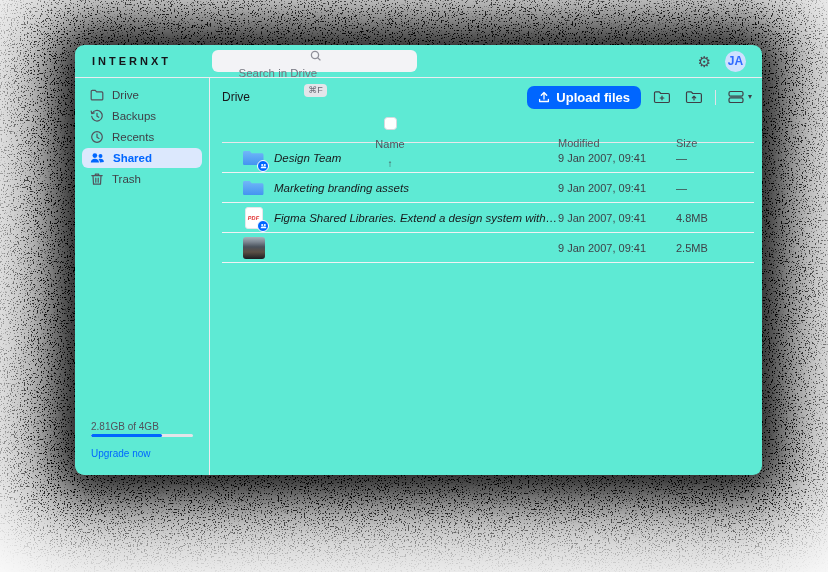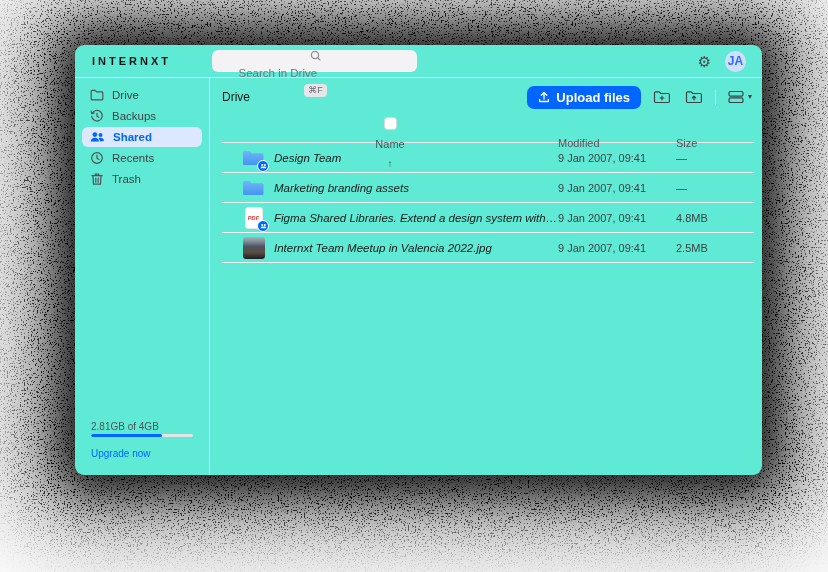--- a/index.html
+++ b/index.html
@@ -142,40 +142,40 @@
 
             <svg width="14" height="14" viewBox="0 0 14 14" fill="none" stroke-width="1.2" stroke-linecap="round" stroke-linejoin="round">
               <path d="M2.2 4.4A5.3 5.3 0 1 1 1.7 7.3"></path>
               <path d="M1.2 2.2l.6 2.4 2.4-.7"></path>
               <path d="M7 4.4v2.8l1.8 1.1"></path>
             </svg>
 
             <span>Backups</span>
           </div>
 
+          <div class="nav-item">
+
+            <svg width="14" height="14" viewBox="0 0 14 14" fill="none" stroke-width="1.2" stroke-linecap="round" stroke-linejoin="round">
+              <circle cx="7" cy="7" r="5.3"></circle>
+              <path d="M7 4.2v3l2 1.2"></path>
+            </svg>
+
+            <span>Recents</span>
+          </div>
+
           <div class="nav-item active">
 
             <svg class="fill-icon" width="15" height="12" viewBox="0 0 16 12" fill="#0066ff">
               <circle cx="5.2" cy="3.4" r="2.5"></circle>
               <circle cx="11.2" cy="3.8" r="2.1"></circle>
               <path d="M.8 10.8c0-2.4 1.9-3.9 4.4-3.9s4.4 1.5 4.4 3.9z"></path>
               <path d="M10.6 10.8c0-1.6-.6-2.8-1.5-3.6.6-.3 1.3-.4 2.1-.4 2 0 3.6 1.3 3.6 3.4z"></path>
             </svg>
 
             <span>Shared</span>
-          </div>
-
-          <div class="nav-item">
-
-            <svg width="14" height="14" viewBox="0 0 14 14" fill="none" stroke-width="1.2" stroke-linecap="round" stroke-linejoin="round">
-              <circle cx="7" cy="7" r="5.3"></circle>
-              <path d="M7 4.2v3l2 1.2"></path>
-            </svg>
-
-            <span>Recents</span>
           </div>
 
           <div class="nav-item">
 
             <svg width="14" height="14" viewBox="0 0 14 14" fill="none" stroke-width="1.2" stroke-linecap="round" stroke-linejoin="round">
               <path d="M1.8 3.6h10.4M5.3 3.6V2.2h3.4v1.4M3 3.6l.5 8.6h7l.5-8.6M5.8 6.2v4M8.2 6.2v4"></path>
             </svg>
             <span>Trash</span>
           </div>
 
@@ -302,21 +302,20 @@
               <div class="cell-size">4.8MB</div>
             </div>
 
             <div class="t-row file-row">
               <div class="cell-name">
                 <div class="icon-wrap">
 
                   <div class="img-thumb"></div>
 
                 </div>
-                <span class="file-label">Internxt Team Meetup in Valencia 2022.jpg</span>
               </div>
               <div class="cell-meta">9 Jan 2007, 09:41</div>
               <div class="cell-size">2.5MB</div>
             </div>
 
         </div>
 
       </div>
     </div>
   </div>

